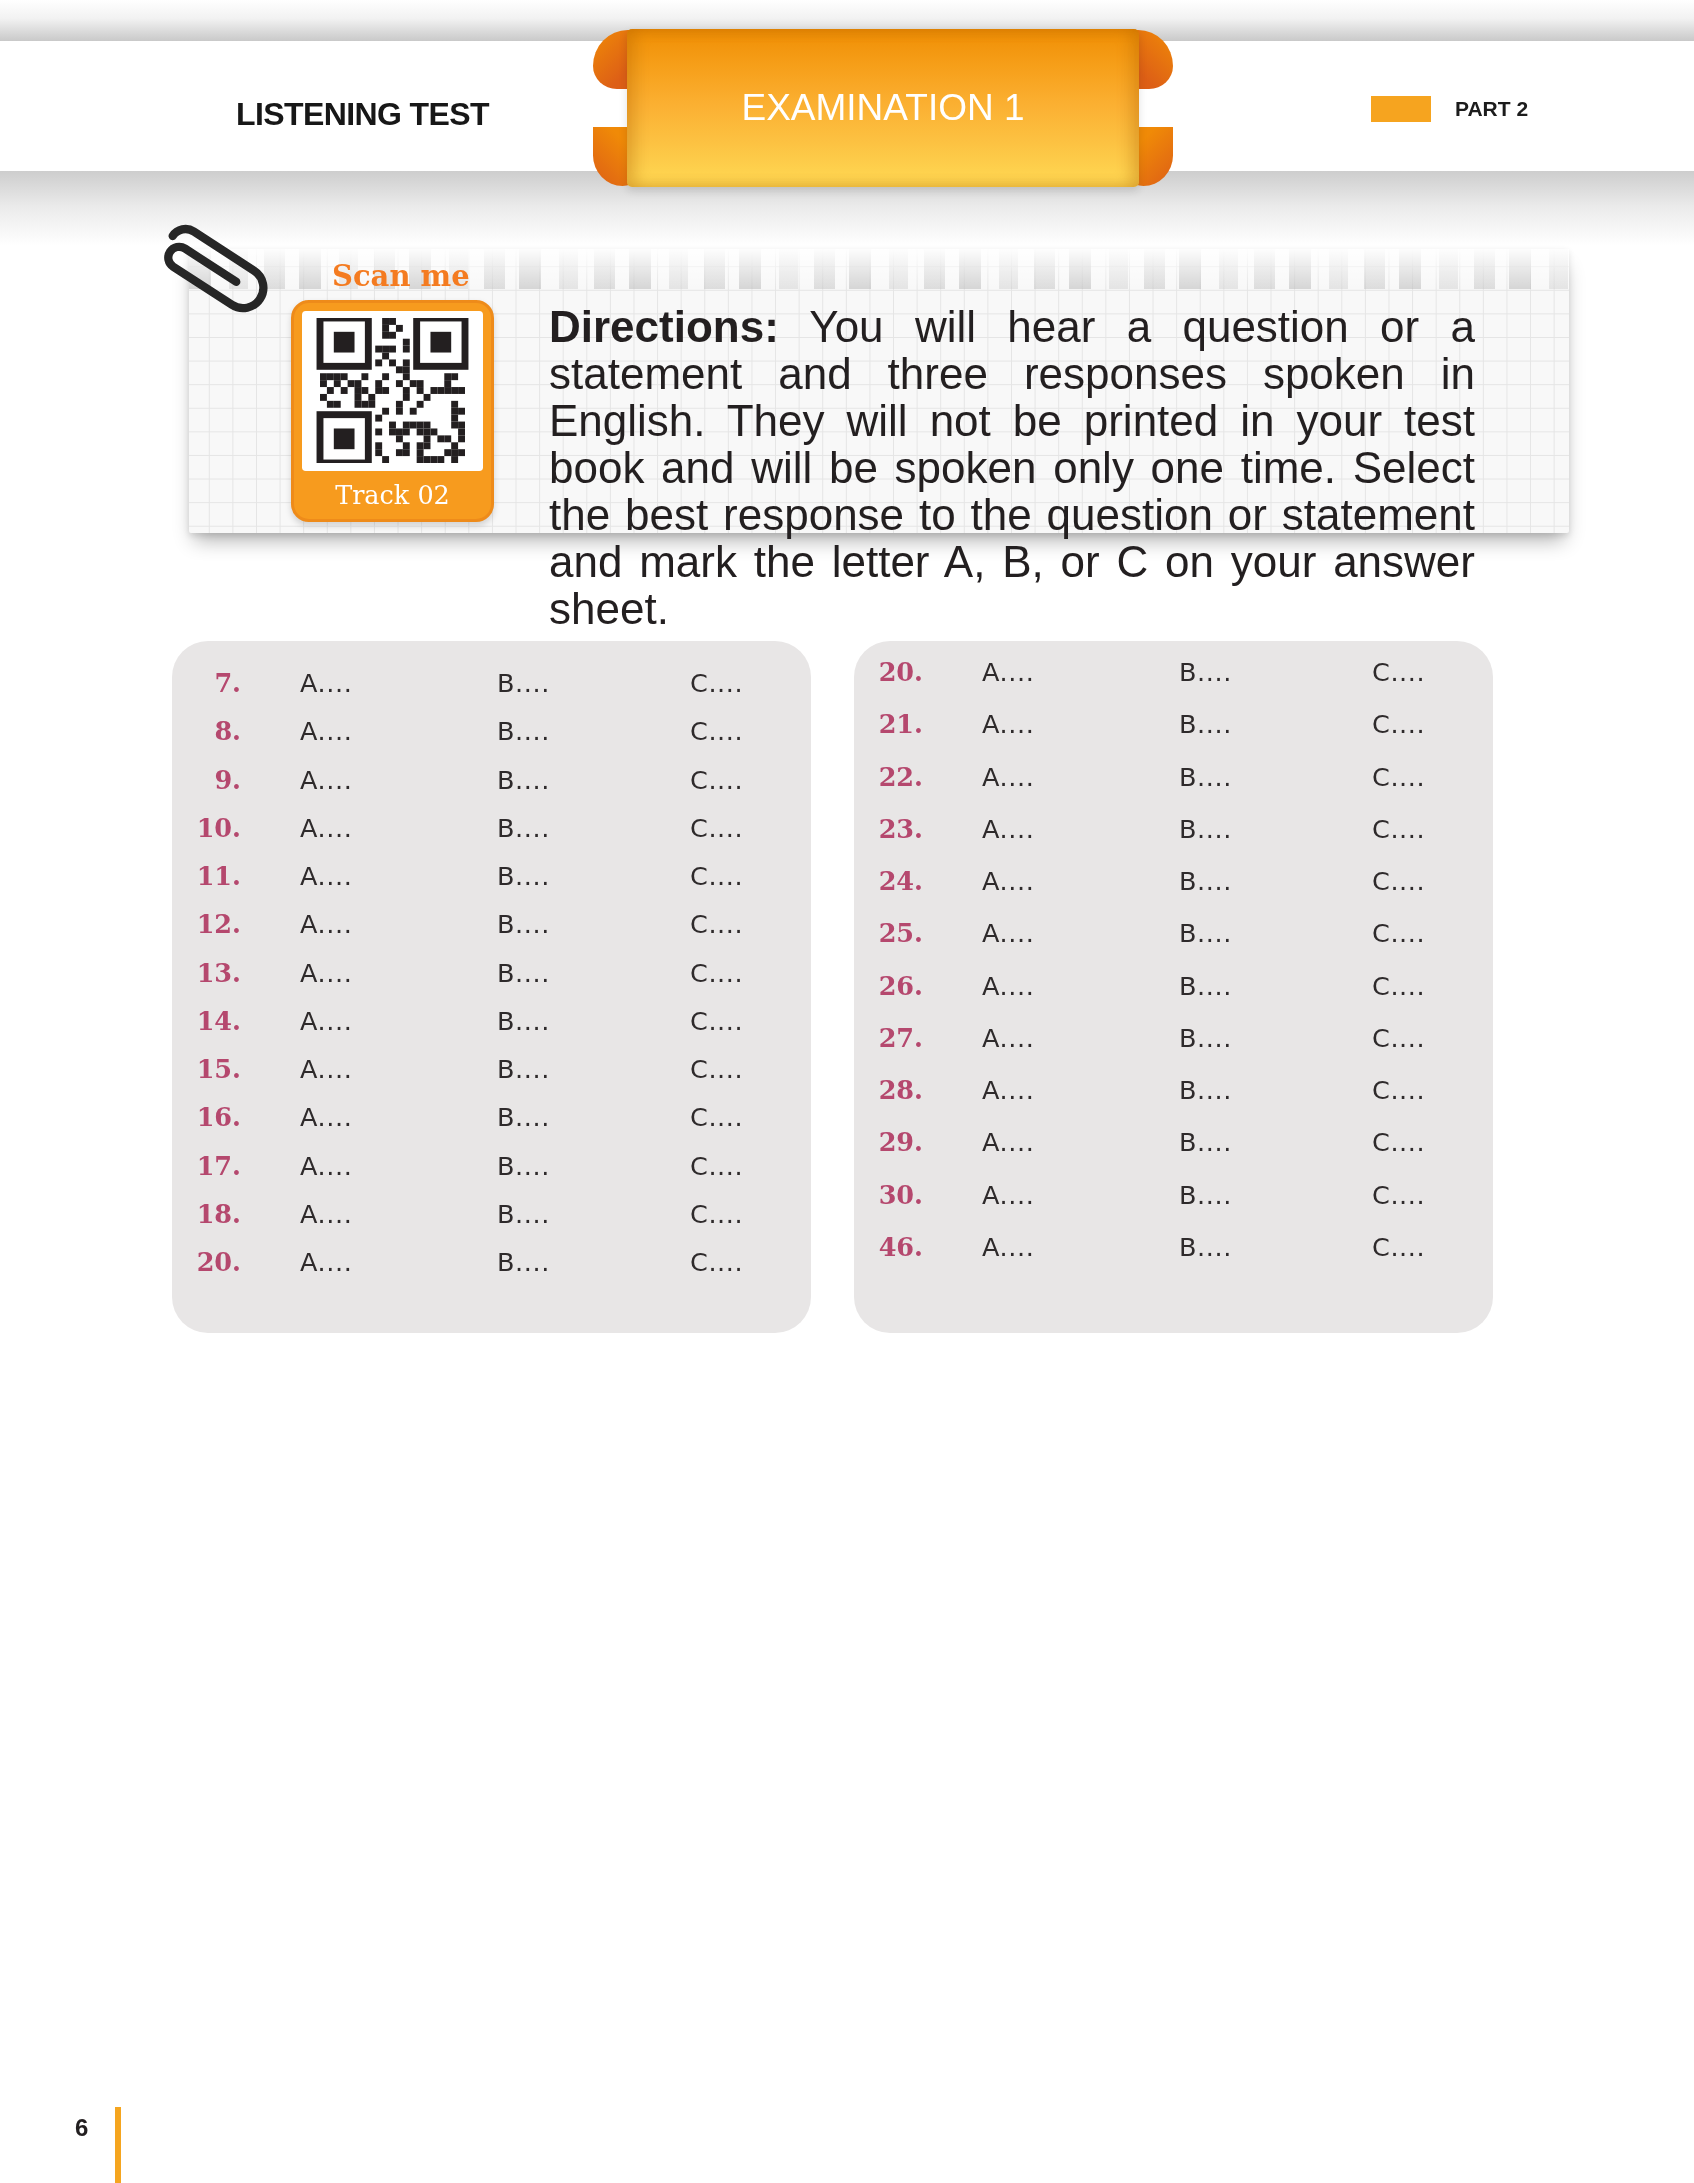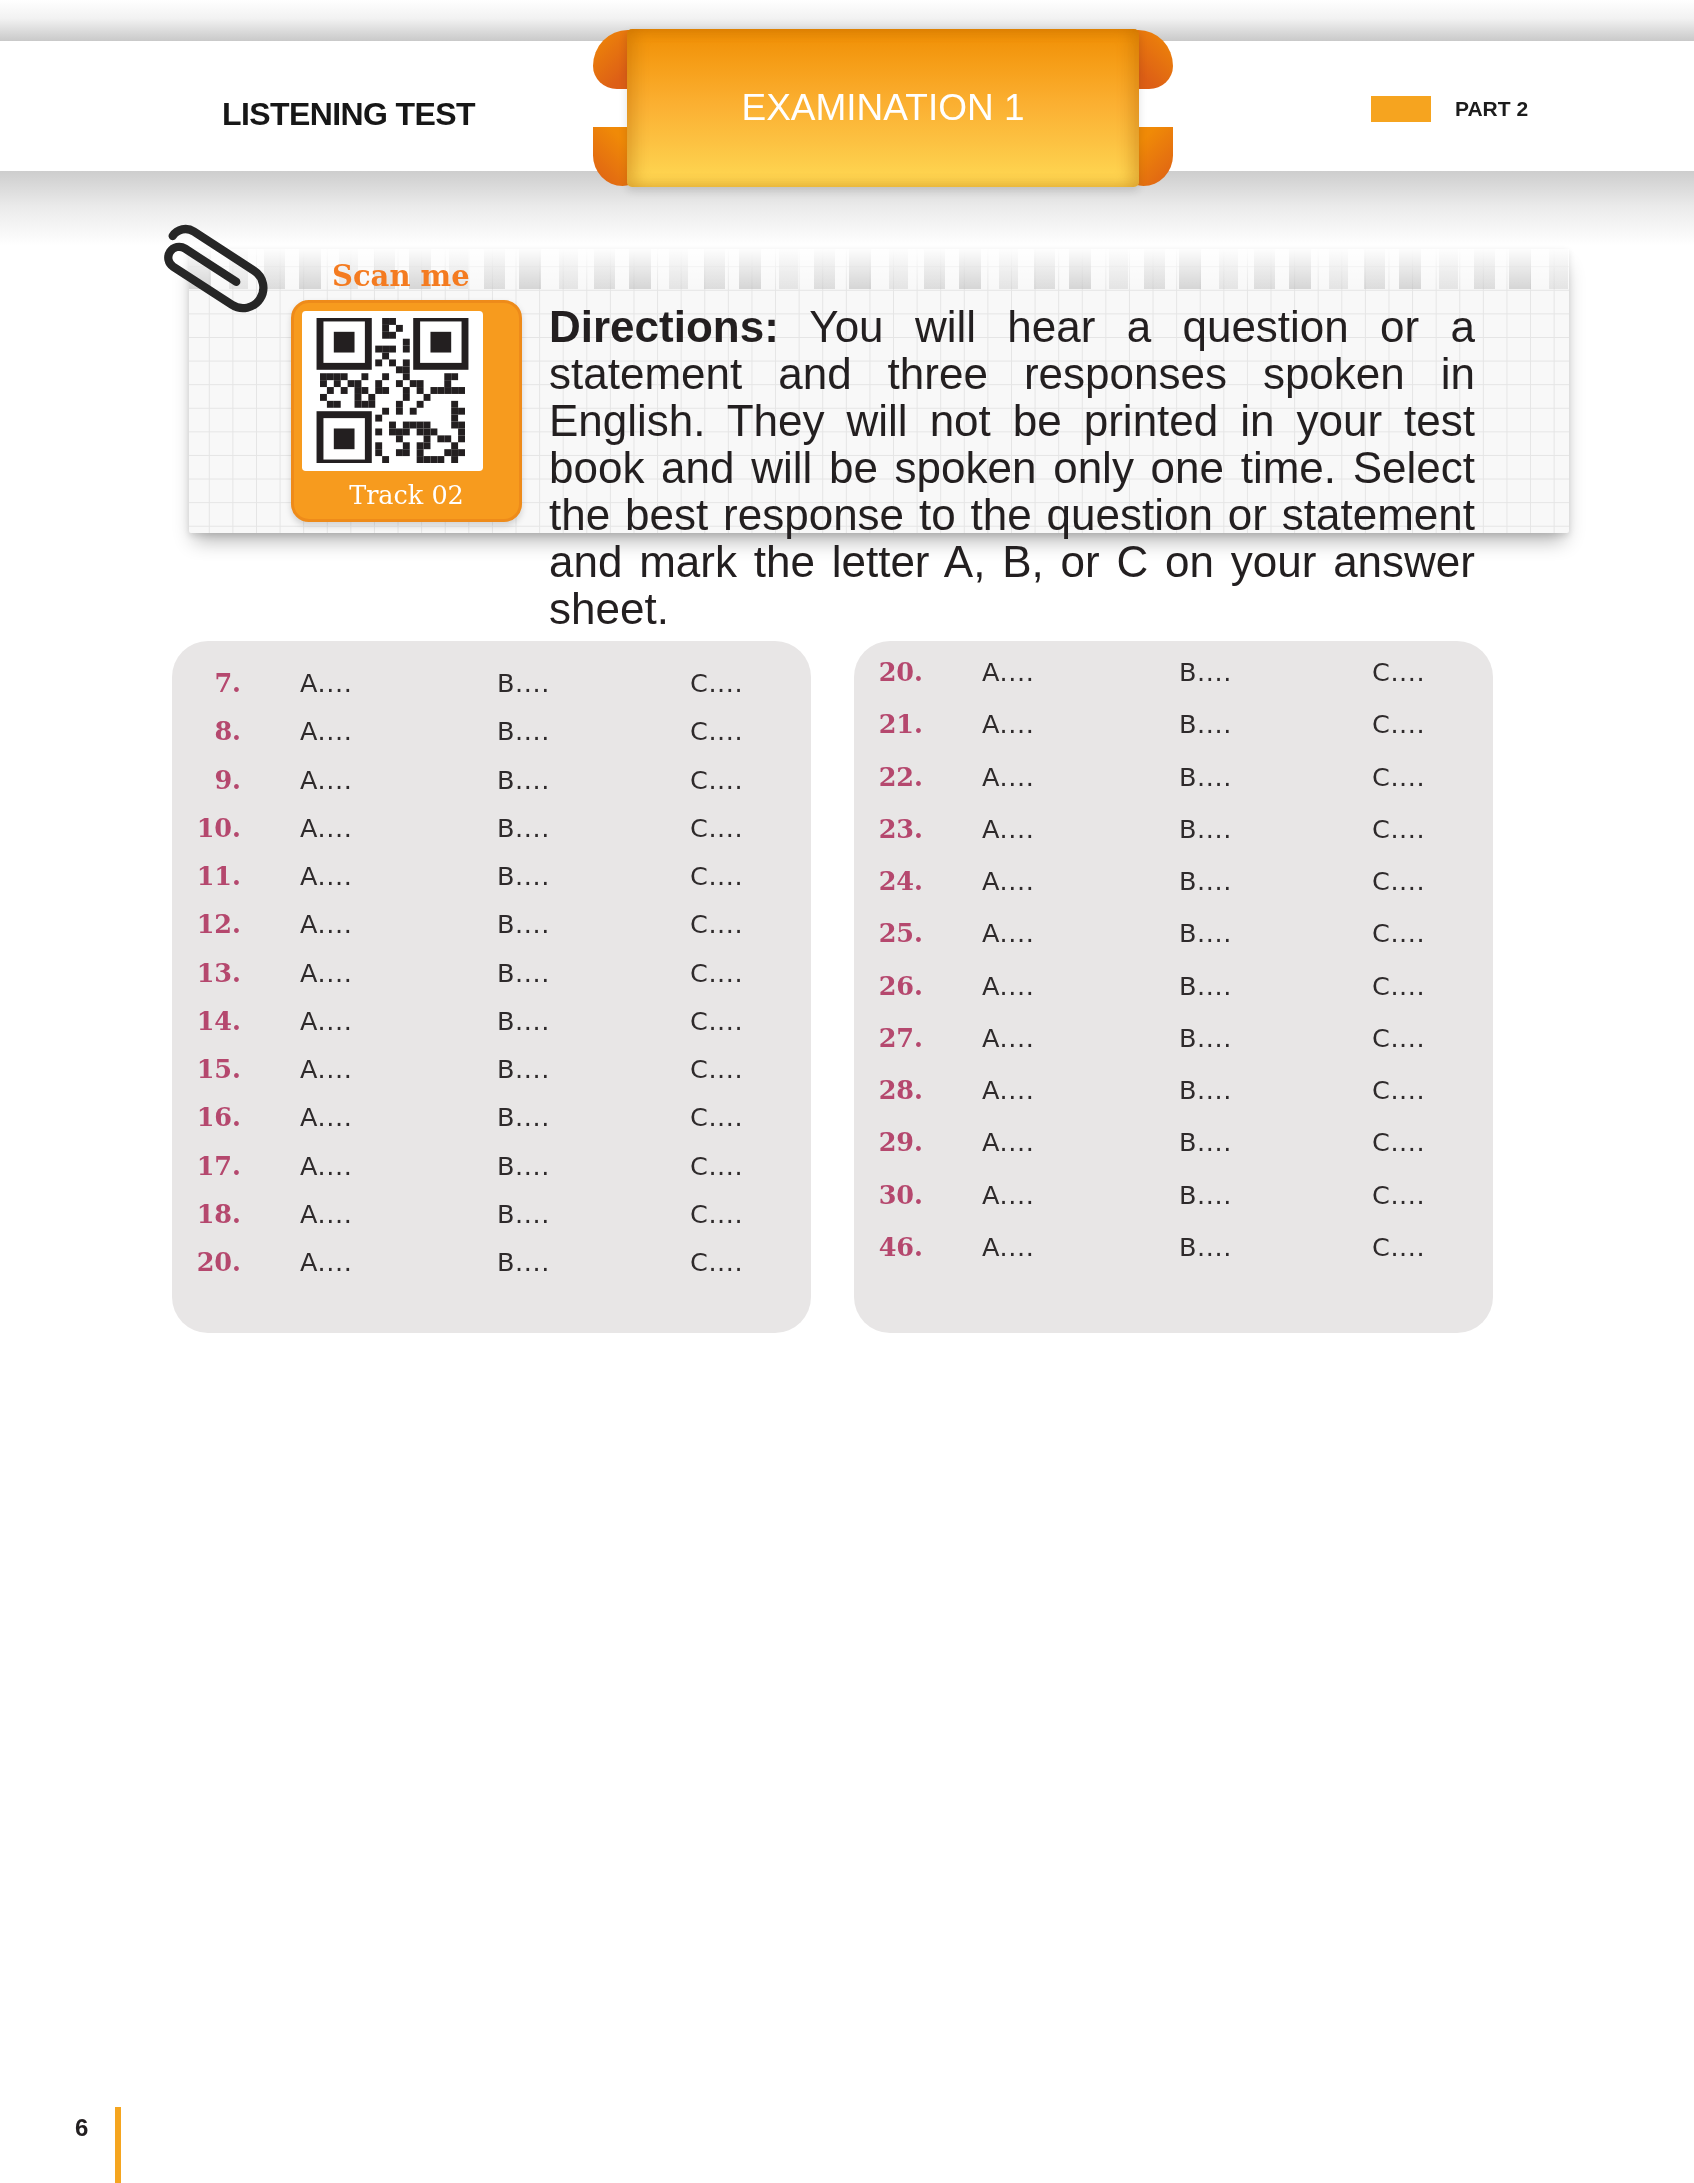--- a/index.html
+++ b/index.html
@@ -5,21 +5,21 @@
   html,body{margin:0;padding:0;background:#ffffff;}
   .page{position:relative;width:1694px;height:2183px;background:#ffffff;overflow:hidden;
         font-family:"Liberation Sans",sans-serif;}
 
   
   .hdr-top{position:absolute;left:0;top:0;width:1694px;height:41px;
            background:linear-gradient(180deg,#ffffff 0%,#f2f2f2 45%,#c9c9c9 100%);}
   .hdr-band{position:absolute;left:0;top:41px;width:1694px;height:131px;background:#ffffff;}
   .hdr-bottom{position:absolute;left:0;top:171px;width:1694px;height:75px;
            background:linear-gradient(180deg,#cdcdcd 0%,#ebebeb 48%,#ffffff 100%);}
-  .listening{position:absolute;left:222px;top:96px;font-size:32px;font-weight:bold;
+  .listening{position:absolute;left:236px;top:96px;font-size:32px;font-weight:bold;
              color:#171717;letter-spacing:-0.6px;}
   .part-wrap{position:absolute;left:1371px;top:94px;height:29px;display:flex;align-items:center;}
   .part-swatch{width:60px;height:26px;background:#f6a41f;margin-right:24px;}
   .part-label{font-size:21px;font-weight:bold;color:#1c1c1c;letter-spacing:0px;}
 
   
   .ribbon{position:absolute;left:593px;top:29px;width:580px;height:158px;z-index:5;}
   .rib-tip{position:absolute;width:50px;height:59px;background:linear-gradient(135deg,#f08a07,#dd5f16 70%);}
   .tip-tl{left:0;top:1.3px;border-radius:80% 0 0 55%/70% 0 0 45%;}
   .tip-bl{left:0;bottom:1.3px;border-radius:0 0 55% 80%/0 0 45% 70%;
@@ -44,21 +44,21 @@
         border-radius:1.9px;padding-left:44px;}
   .torn{position:absolute;left:0;top:0;right:0;height:40px;
         background-image:
           linear-gradient(180deg,rgba(255,255,255,.95) 0%,rgba(255,255,255,.35) 60%,rgba(255,255,255,0) 100%),
           repeating-linear-gradient(90deg,
              rgba(186,186,186,.55) 0 21.7px, rgba(255,255,255,0) 21.7px 40px,
              rgba(204,204,204,.45) 40px 59px, rgba(255,255,255,0) 59px 75px,
              rgba(193,193,193,.50) 75px 96px, rgba(255,255,255,0) 96px 110px);}
   .scanme{position:absolute;left:143px;top:10.2px;font-family:"DejaVu Serif",serif;font-weight:bold;
           font-size:29px;color:#f47b20;}
-  .qr-panel{position:absolute;left:102px;top:51px;width:231px;height:222px;background:#f79b1e;
+  .qr-panel{position:absolute;left:102px;top:51px;width:203px;height:222px;background:#f79b1e;
             border:3.2px solid #ee8b1a;border-radius:18px;box-sizing:border-box;
             box-shadow:0 3.8px 6.4px rgba(0,0,0,.15);}
   .qr-white{position:absolute;left:7.6px;top:7.6px;width:181px;height:160px;background:#ffffff;
             border-radius:3.8px;display:flex;align-items:center;justify-content:center;}
   .qr-track{position:absolute;left:0;right:0;bottom:9px;text-align:center;
             font-family:"DejaVu Serif",serif;font-size:25.5px;color:#ffffff;}
   .directions{position:absolute;left:360px;top:54px;width:926px;
               font-family:Liberation Sans, sans-serif;font-size:44px;line-height:47px;color:#231f20;
               text-align:justify;}
   .directions b{font-weight:bold;}

